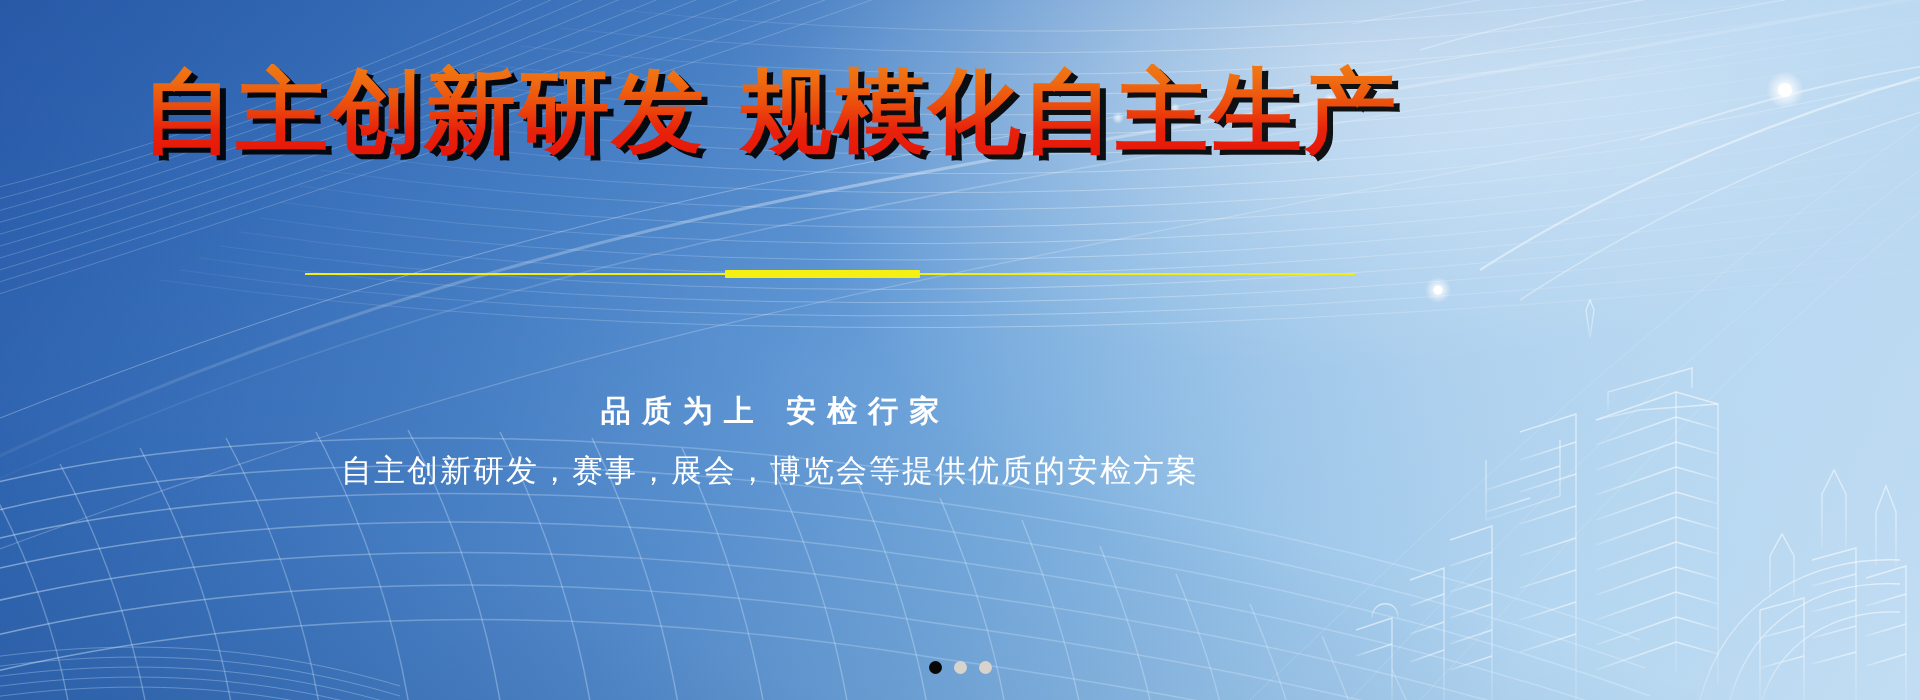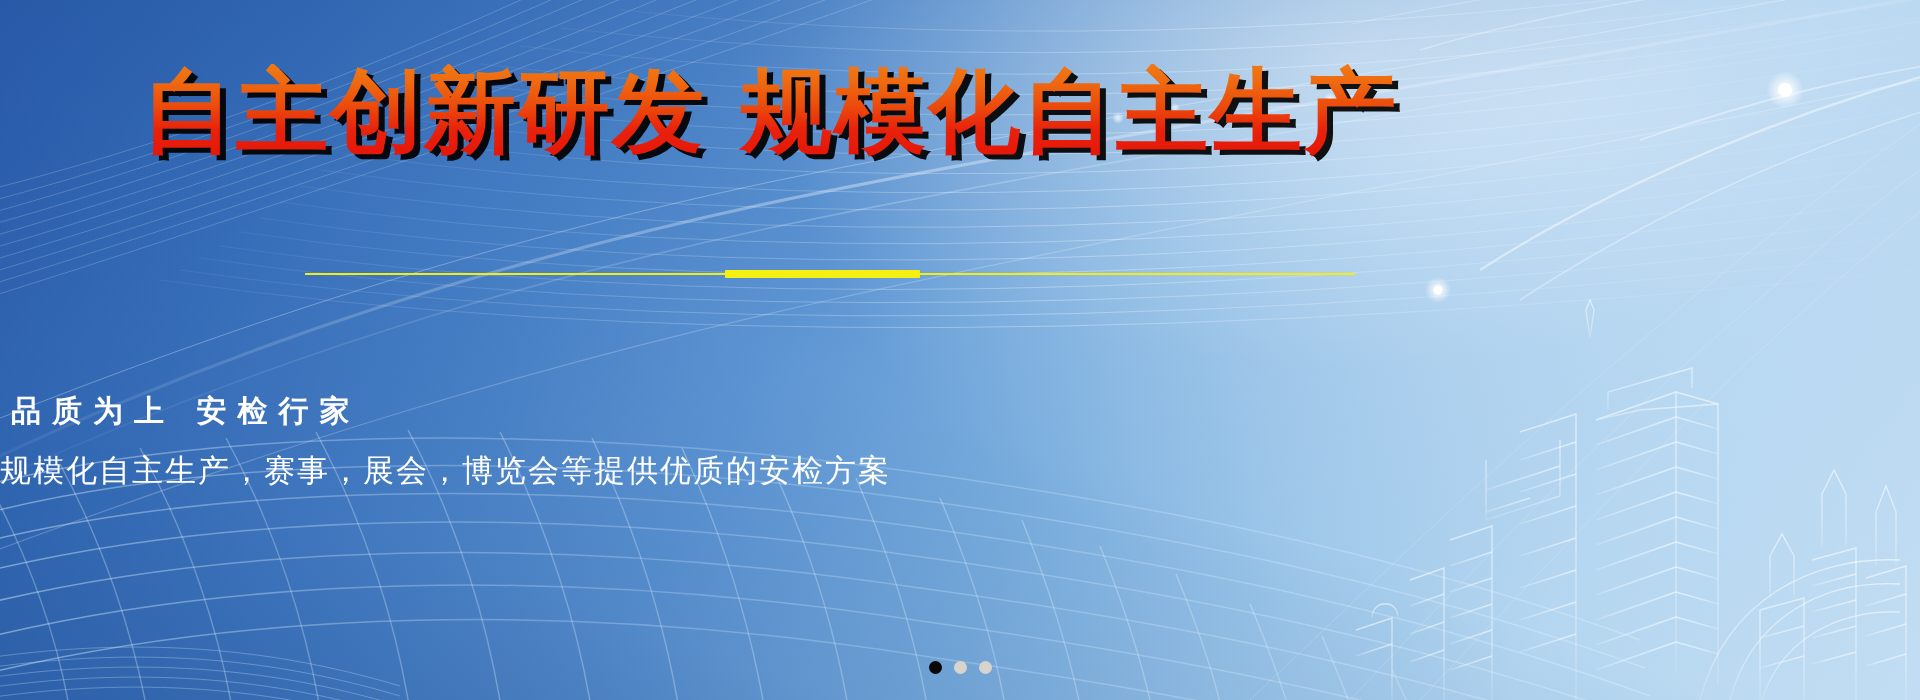--- a/index.html
+++ b/index.html
@@ -95,21 +95,21 @@
     width:195px; height:8px;
     background:#f5ef12;
     border-radius:1px;
   }
 
   
   .sub-wrap{
     position:absolute;
     left:0; top:393px;
     width:1540px;
-    text-align:left;
+    text-align:center;
   }
   .subtitle-1{
     font-family:"DejaVu Sans","Liberation Sans",sans-serif;
     font-size:30px;
     font-weight:bold;
     color:#ffffff;
     letter-spacing:11px;
     text-indent:11px;
     line-height:1.2;
     white-space:nowrap;
@@ -399,21 +399,21 @@
       <h1 class="main-title">自主创新研发 规模化自主生产</h1>
     </div>
 
     <div class="divider">
       <div class="divider-line"></div>
       <div class="divider-thick"></div>
     </div>
 
     <div class="sub-wrap">
       <div class="subtitle-1">品质为上  安检行家</div>
-      <div class="subtitle-2">规模化自主生产，赛事，展会，博览会等提供优质的安检方案</div>
+      <div class="subtitle-2">自主创新研发，赛事，展会，博览会等提供优质的安检方案</div>
     </div>
 
     <div class="dots">
       <span class="dot active" style="background: rgb(8, 8, 8);"></span>
       <span class="dot" style="background: rgb(216, 212, 203);"></span>
       <span class="dot" style="background: rgb(216, 212, 203);"></span>
     </div>
 
   </div>
 </div>

